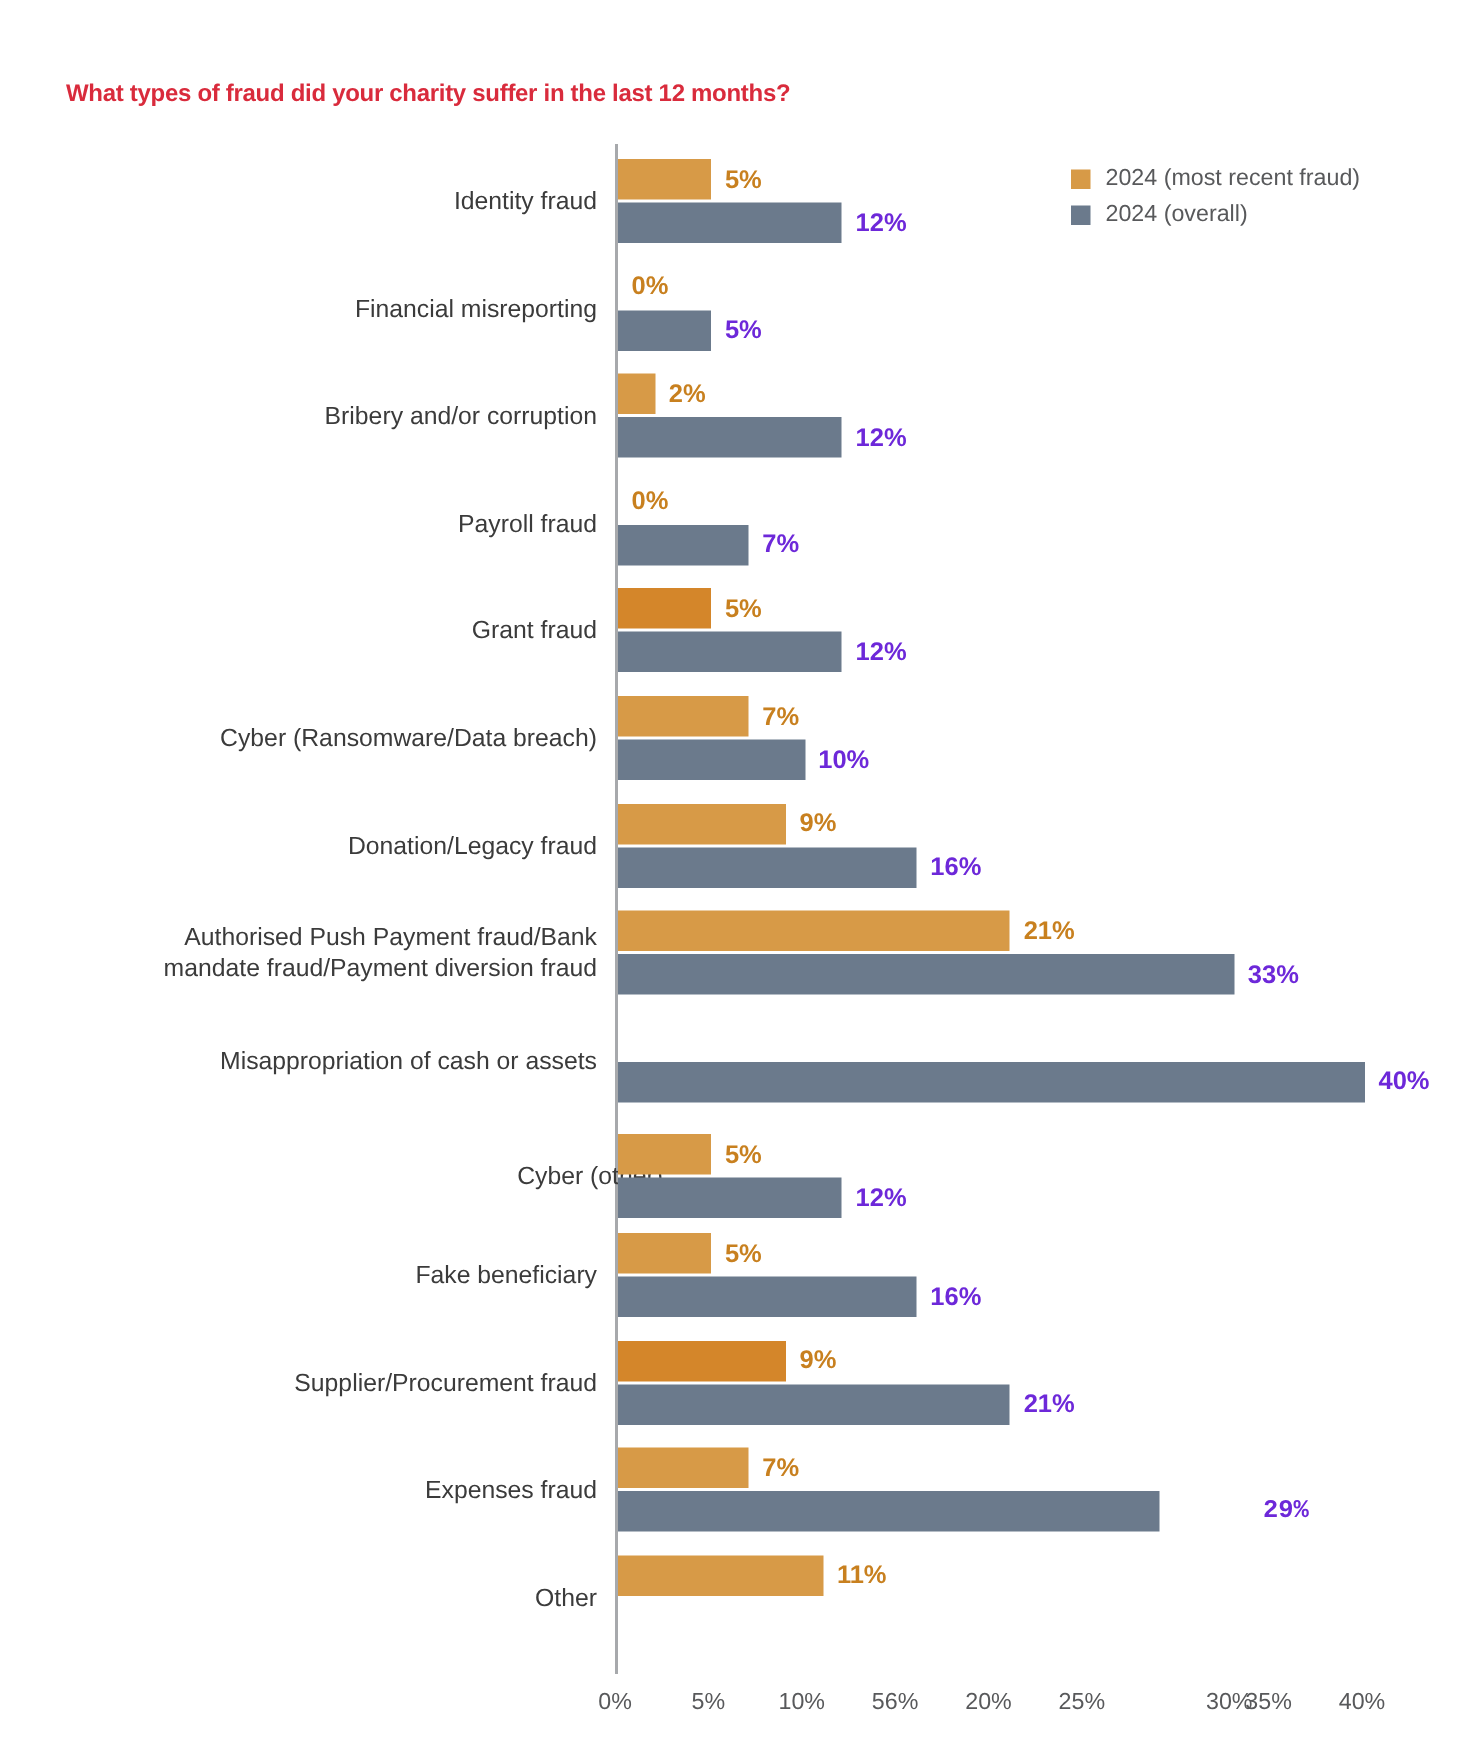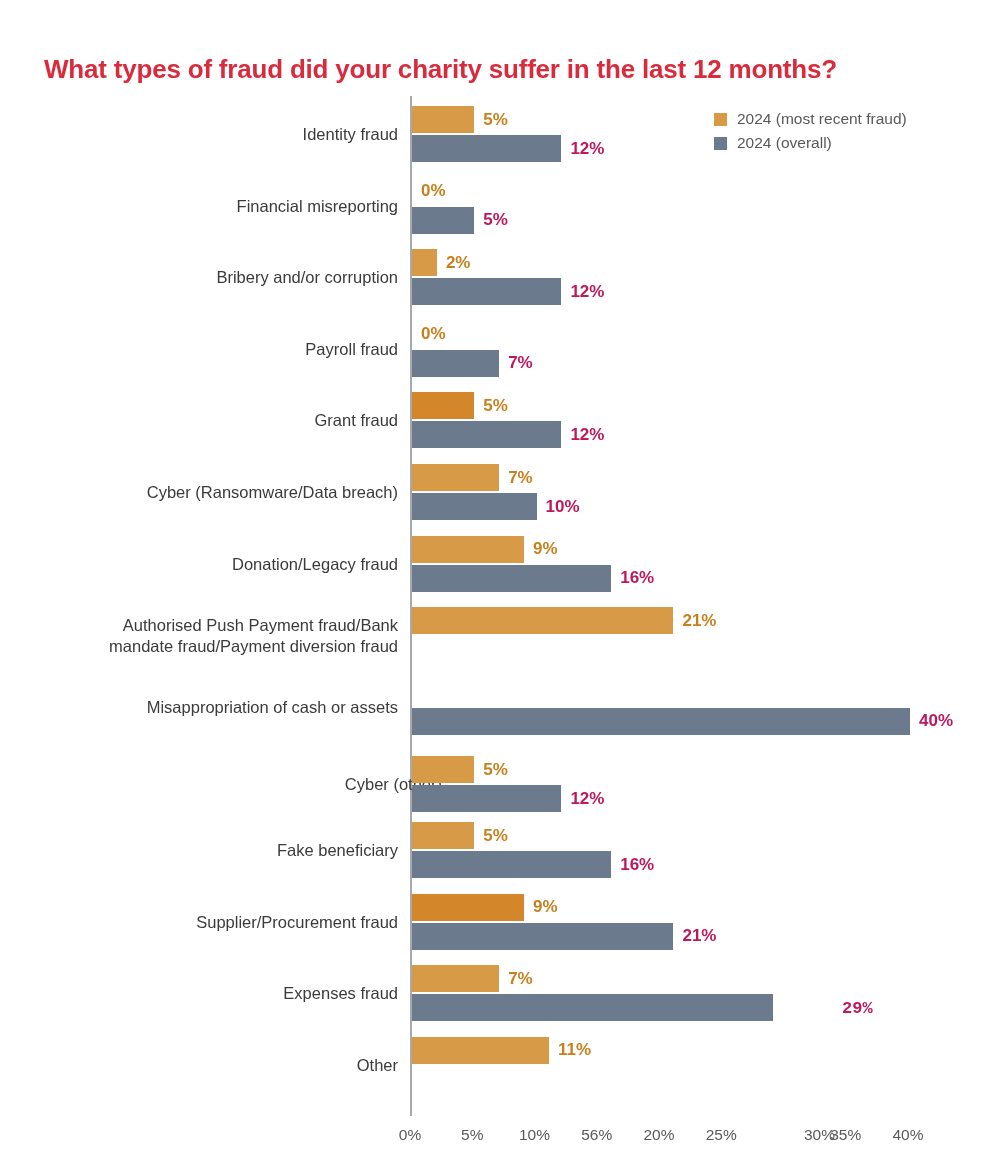--- a/index.html
+++ b/index.html
@@ -12,21 +12,21 @@
     height: 1164px;
     font-family: "Liberation Sans", sans-serif;
     position: relative;
     overflow: hidden;
   }
 
   #chart-title {
     position: absolute;
     left: 44px;
     top: 54px;
-    font-size: 26px;
+    font-size: 16px;
     font-weight: bold;
     color: #d92b3c;
     letter-spacing: -0.2px;
     white-space: nowrap;
   }
 
   
   #legend {
     position: absolute;
     left: 714px;
@@ -103,21 +103,21 @@
     position: absolute;
     left: 100%;
     top: 50%;
     transform: translateY(-50%);
     margin-left: 9px;
     font-size: 17px;
     font-weight: bold;
     white-space: nowrap;
   }
   .val-recent { color: #c8801f; }
-  .val-overall { color: #be185d; text-align: right; }
+  .val-overall { color: #6d28d9; text-align: right; }
 
   
   #x-axis {
     position: absolute;
     left: 0;
     top: 1126px;
     width: 988px;
     height: 28px;
   }
   .xtick {
@@ -223,20 +223,24 @@
           <div class="bar" style="width: 199.2px; background: rgb(107, 122, 140);"></div>
           <span class="bar-value val-overall">16%</span>
         </div>
       </div>
       <div class="row" style="top: 605.2px;">
         <div class="row-label">Authorised Push Payment fraud/Bank
 mandate fraud/Payment diversion fraud</div>
         <div class="bar-wrap top" style="width: 261.45px;">
           <div class="bar" style="width: 261.45px; background: rgb(215, 154, 71);"></div>
           <span class="bar-value val-recent">21%</span>
+        </div>
+        <div class="bar-wrap bot" style="width: 410.85px;">
+          <div class="bar" style="width: 410.85px; background: rgb(107, 122, 140);"></div>
+          <span class="bar-value val-overall">33%</span>
         </div>
       </div>
       <div class="row" style="top: 676.8px;">
         <div class="row-label">Misappropriation of cash or assets</div>
         <div class="bar-wrap bot" style="width: 498px;">
           <div class="bar" style="width: 498px; background: rgb(107, 122, 140);"></div>
           <span class="bar-value val-overall">40%</span>
         </div>
       </div>
       <div class="row" style="top: 754px; padding-left: 44px;">

